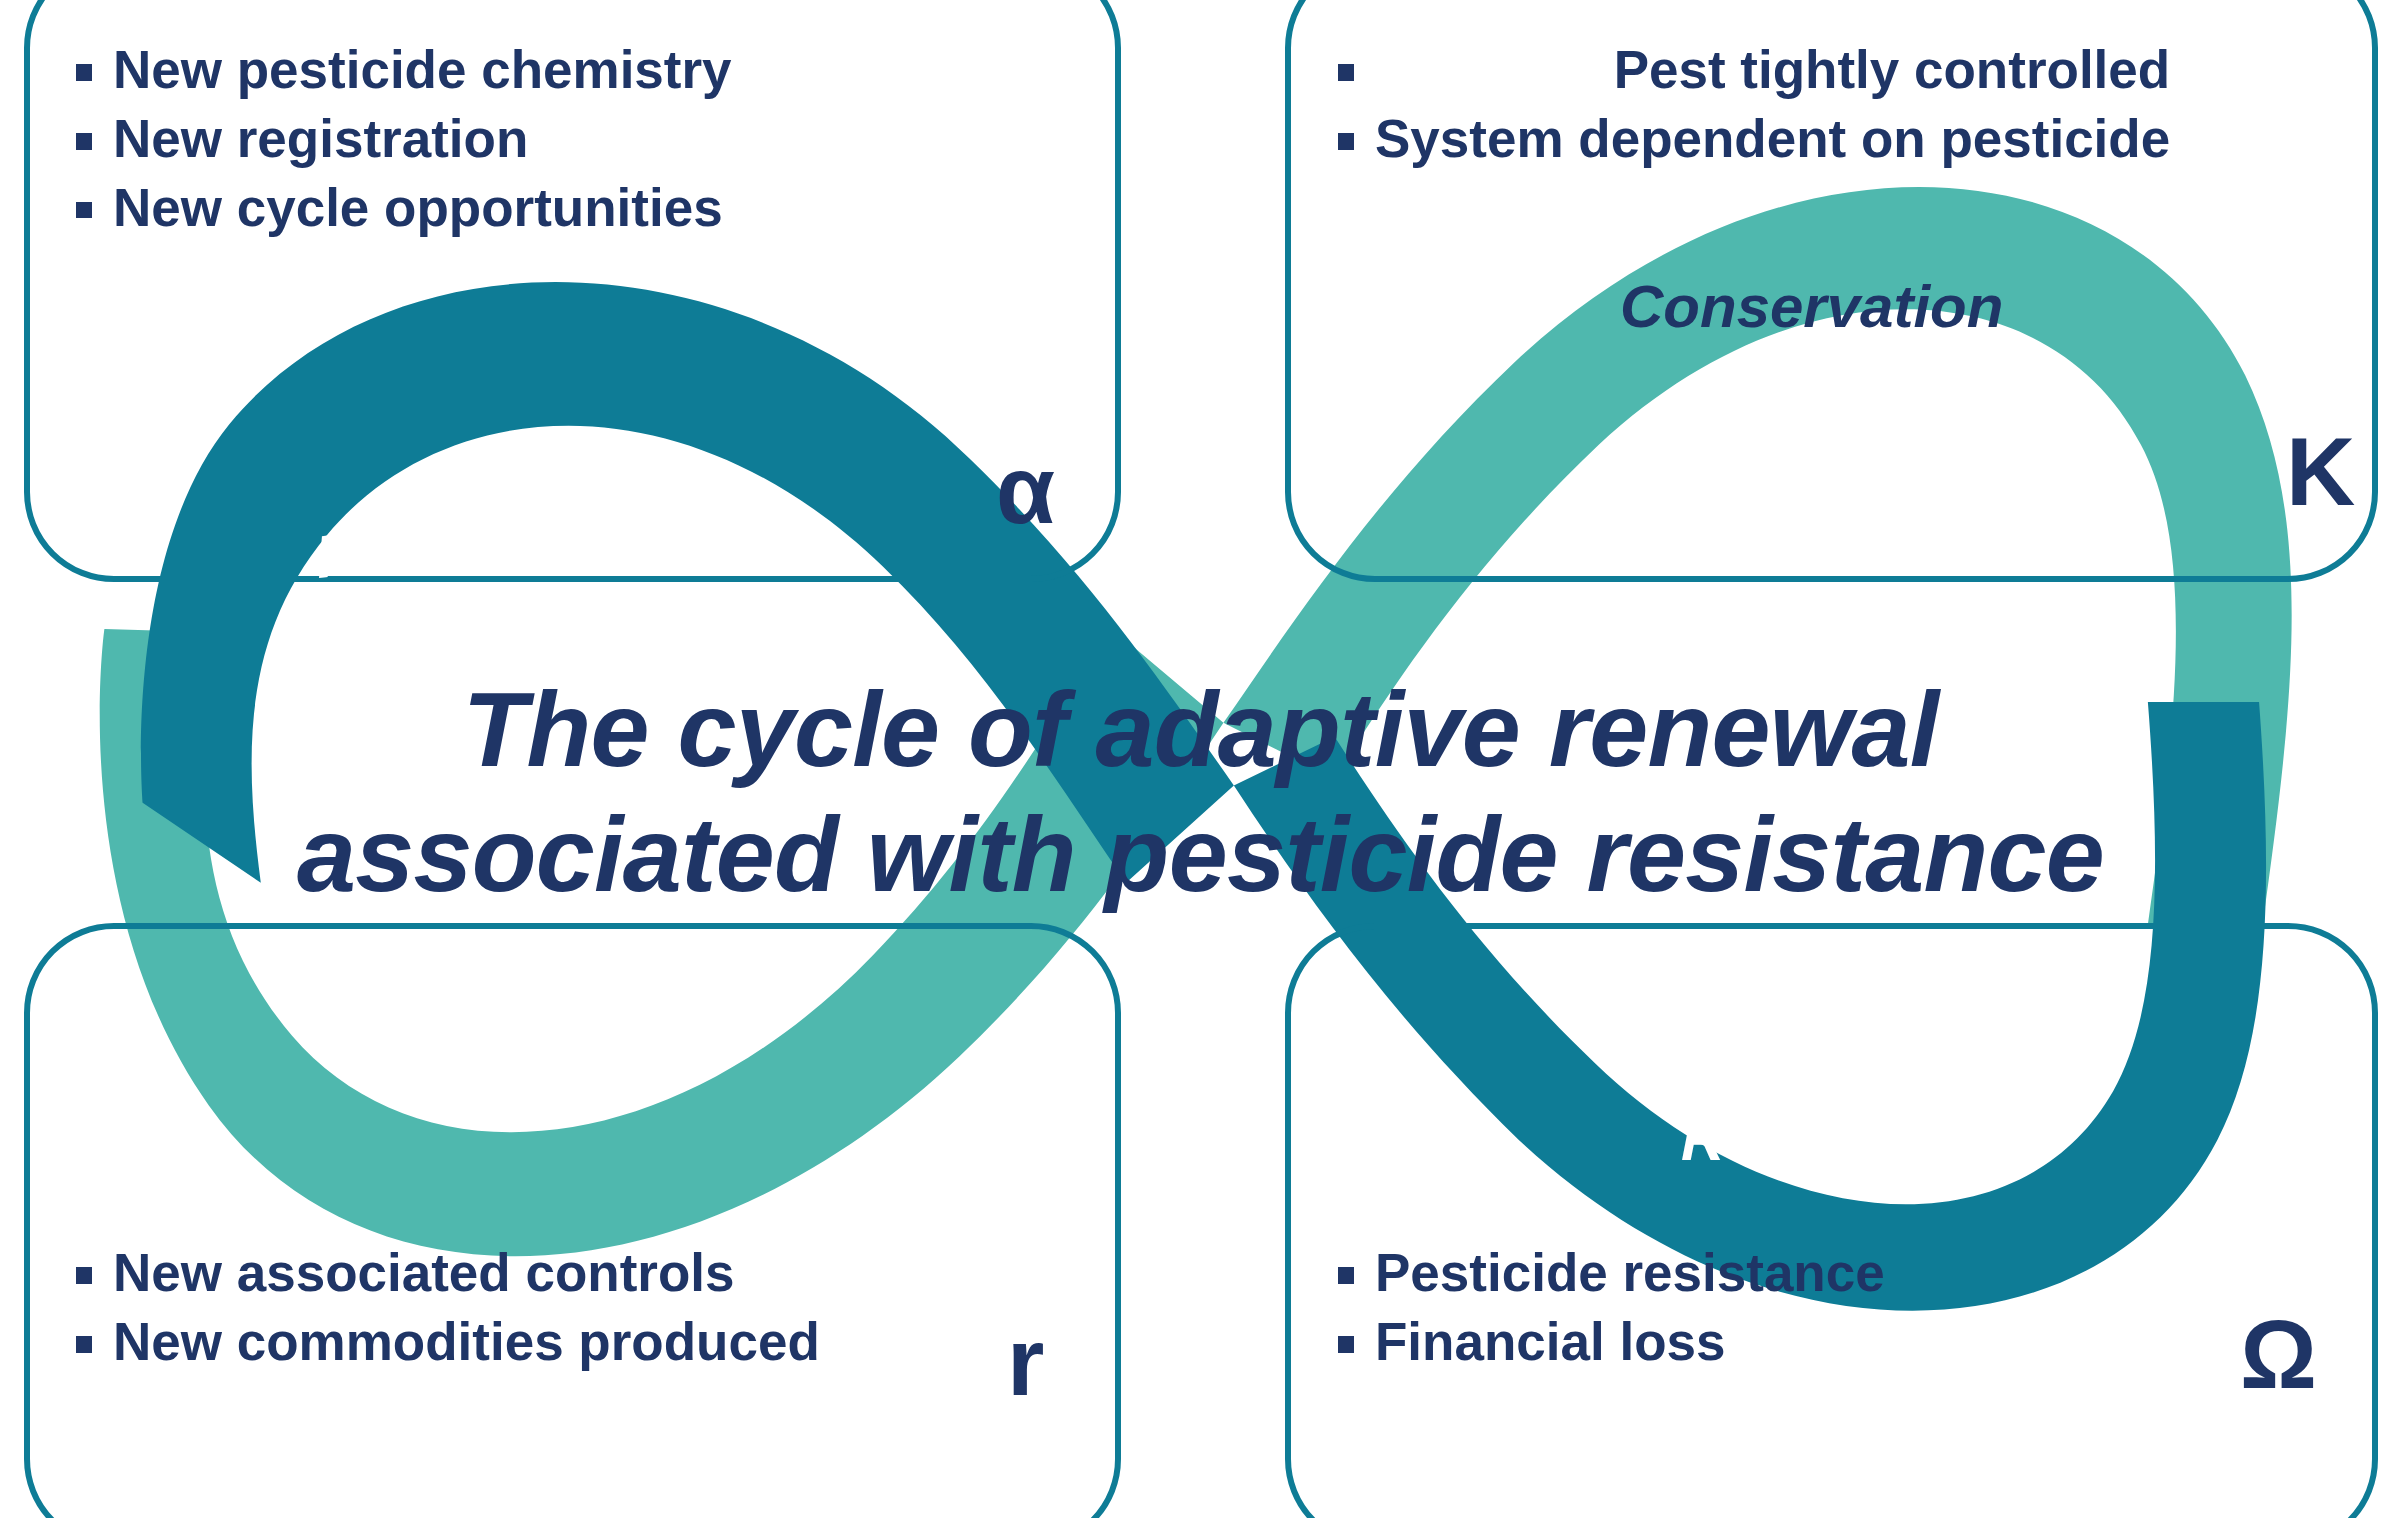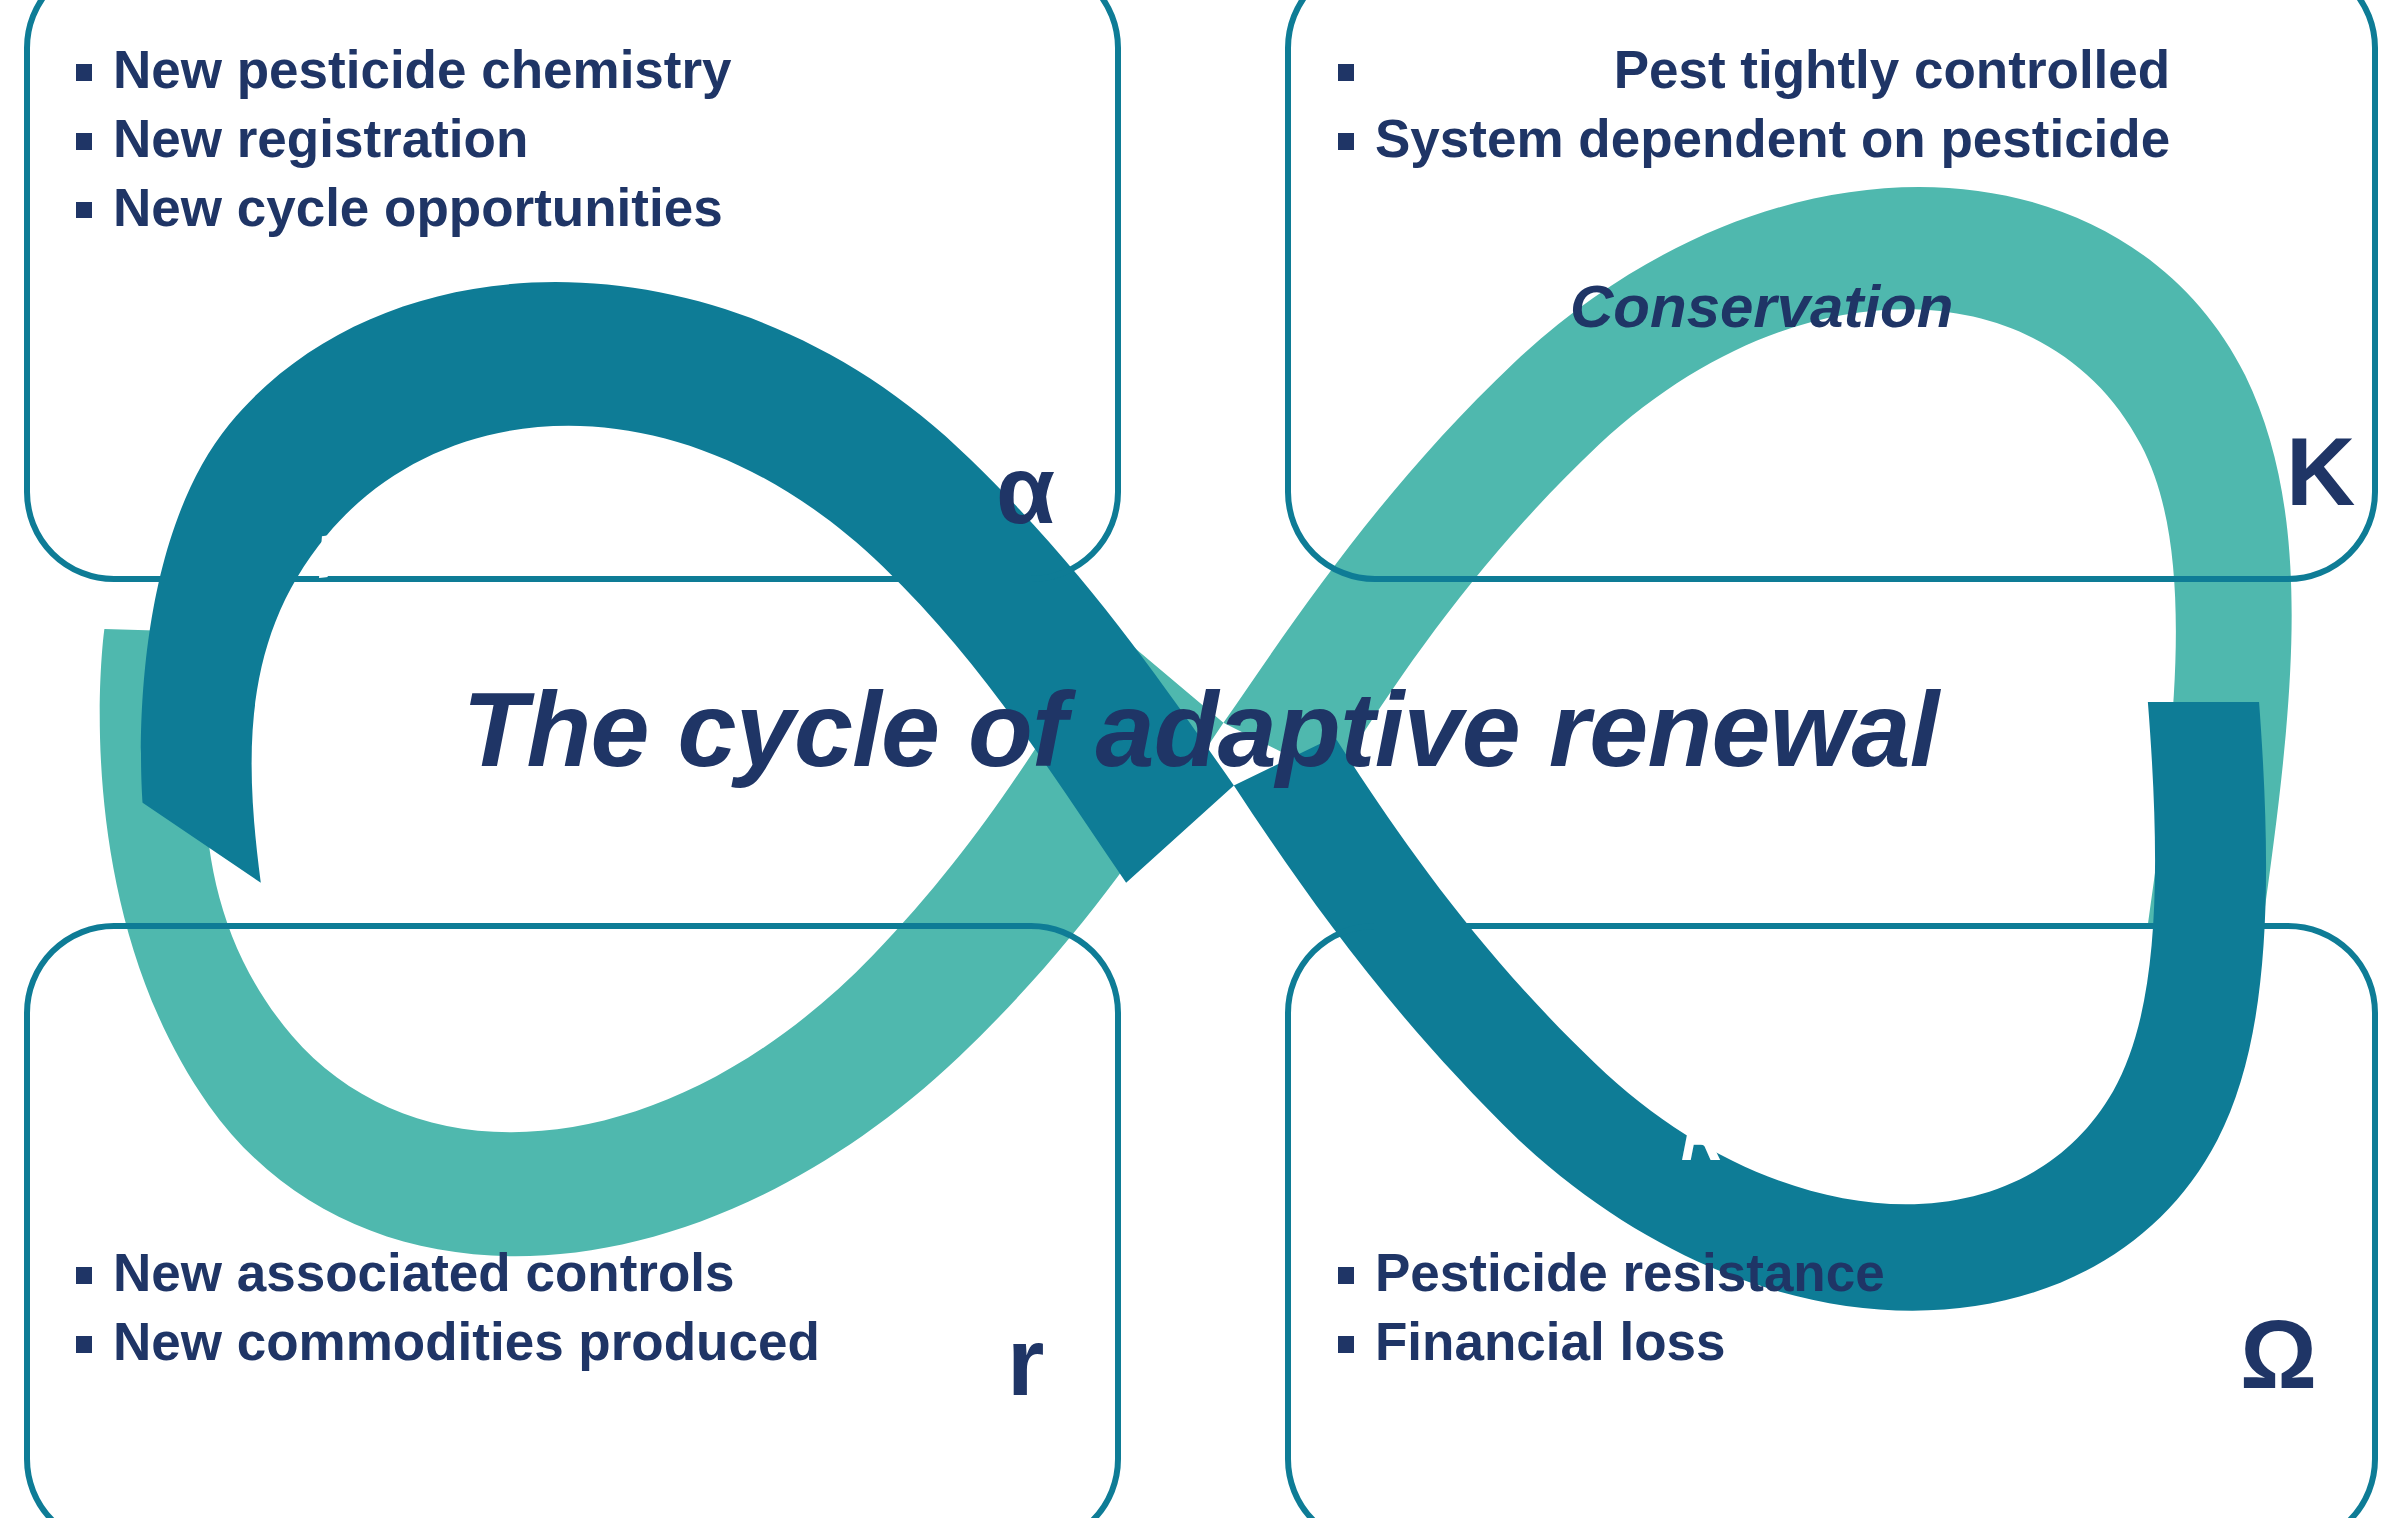--- a/index.html
+++ b/index.html
@@ -86,21 +86,21 @@
   
   .phase-label {
     position: absolute;
     font-weight: bold;
     font-style: italic;
     font-size: 60px;
     line-height: 1;
     white-space: nowrap;
   }
   #lab-reorg  { left: 314px;  top: 502px;  color: #ffffff; transform: rotate(-7deg); }
-  #lab-cons   { left: 1570px; top: 277px;  color: #1F3566; transform: rotate(0deg); }
+  #lab-cons   { left: 1620px; top: 277px;  color: #1F3566; transform: rotate(0deg); }
   #lab-exploit{ left: 389px;  top: 1119px; color: #1F3566; transform: rotate(0deg); }
   #lab-release{ left: 1681px; top: 1110px; color: #ffffff; transform: rotate(0deg); }
 
   
   #center-title {
     position: absolute;
     left: 0;
     top: 667px;
     width: 2401px;
     text-align: center;
@@ -192,16 +192,17 @@
   <div class="phase-symbol" id="sym-k">K</div>
   <div class="phase-symbol" id="sym-r">r</div>
   <div class="phase-symbol" id="sym-omega">Ω</div>
 
   <div class="phase-label" id="lab-reorg">Reorganization</div>
   <div class="phase-label" id="lab-cons">Conservation</div>
   <div class="phase-label" id="lab-release">Release</div>
 
   <div id="center-title">
     <span class="tline">The cycle of adaptive renewal</span>
+    <span class="tline">associated with pesticide resistance</span>
   </div>
 
 </div>
 
 
 </body></html>

